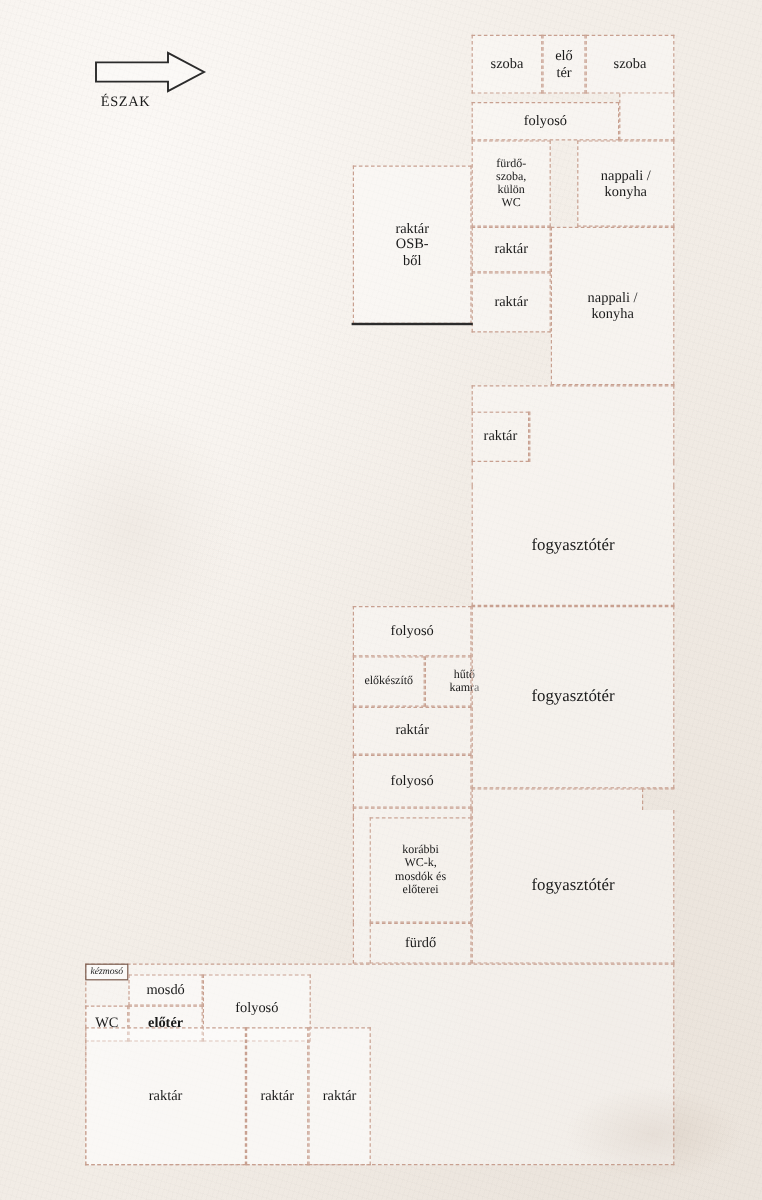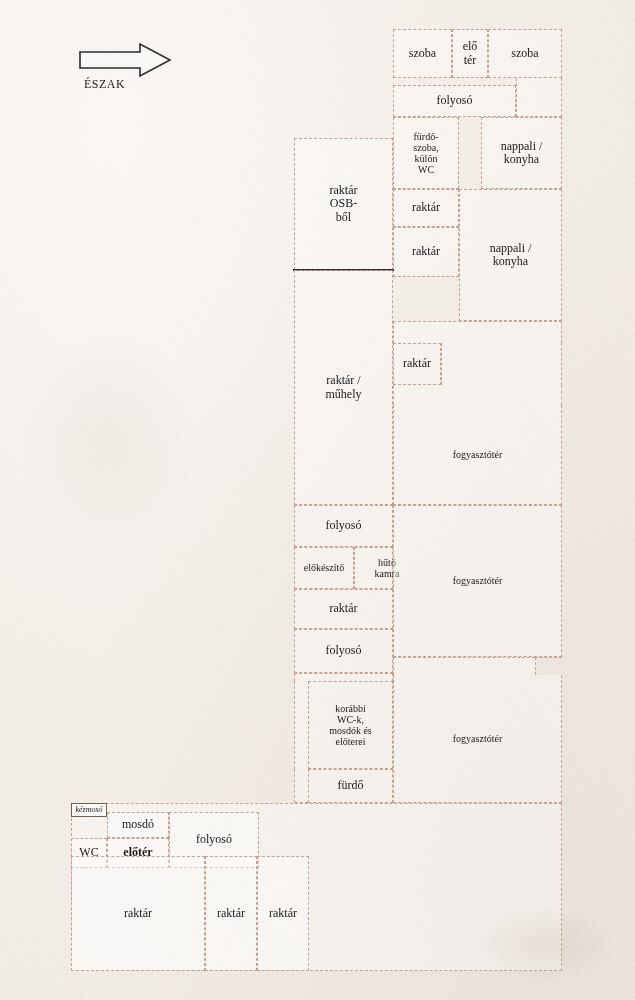--- a/index.html
+++ b/index.html
@@ -41,21 +41,21 @@
     text-align: center;
     color: #1a1a1a;
     font-size: 12px;
     line-height: 1.12;
     background: rgba(255,255,255,0.38);
     padding: 1px;
   }
   .lbl { display: block; white-space: pre-line; }
   .small { font-size: 10px; }
   .tiny { font-size: 8px; font-style: italic; }
-  .big { font-size: 10px; }
+  .big { font-size: 14px; }
 
   
   #north {
     position: absolute;
     left: 78px;
     top: 42px;
     width: 90px;
     height: 34px;
   }
   #north svg { position: absolute; left: 0; top: 0; overflow: visible; }
@@ -132,24 +132,20 @@
   </div>
 
   <div class="room" style="left:294px; top:138px; width:99px; height:132px;">
     <span class="lbl">raktár
 OSB-
 ből</span>
   </div>
 
   <div style="position:absolute; left:293px; top:269px; width:101px; height:0; border-top:2.5px solid #2b2b2b;"></div>
 
-  <div class="room" style="left:294px; top:270px; width:99px; height:235px;">
-    <span class="lbl">raktár /
-műhely</span>
-  </div>
 
   <div class="room" style="left:393px; top:343px; width:48px; height:42px;">
     <span class="lbl">raktár</span>
   </div>
 
   <div class="room" style="left:393px; top:321px; width:169px; height:22px; border-bottom:none;"></div>
   <div class="room" style="left:441px; top:343px; width:121px; height:42px; border-top:none; border-bottom:none;"></div>
   <div class="room" style="left:393px; top:385px; width:169px; height:20px; border-top:none; border-bottom:none;"></div>
 
   <div class="room" style="left:393px; top:405px; width:169px; height:100px; border-top:none;">

